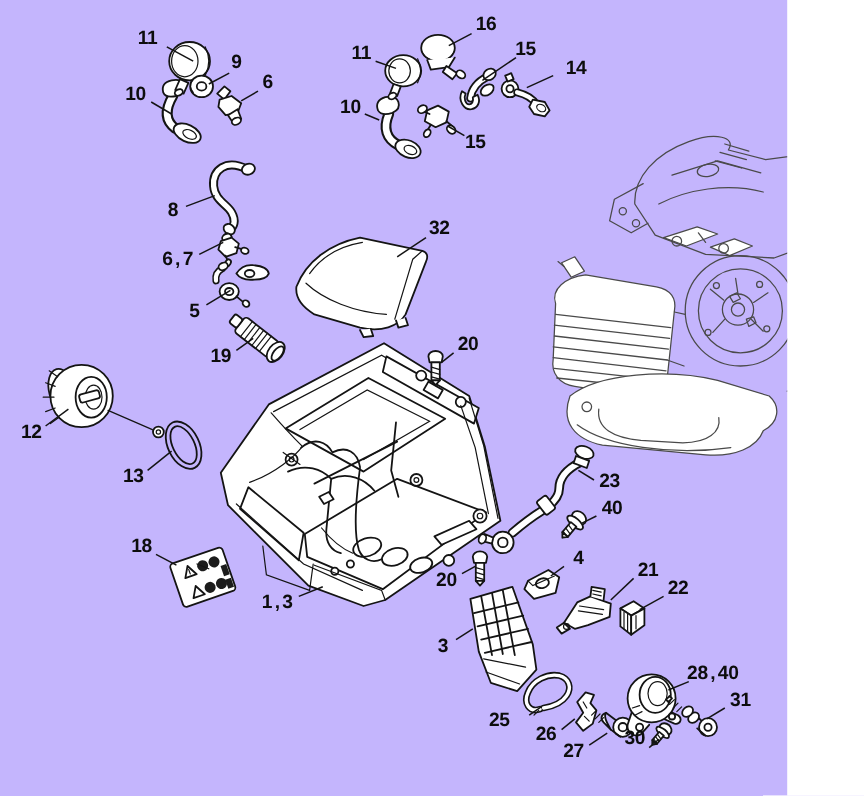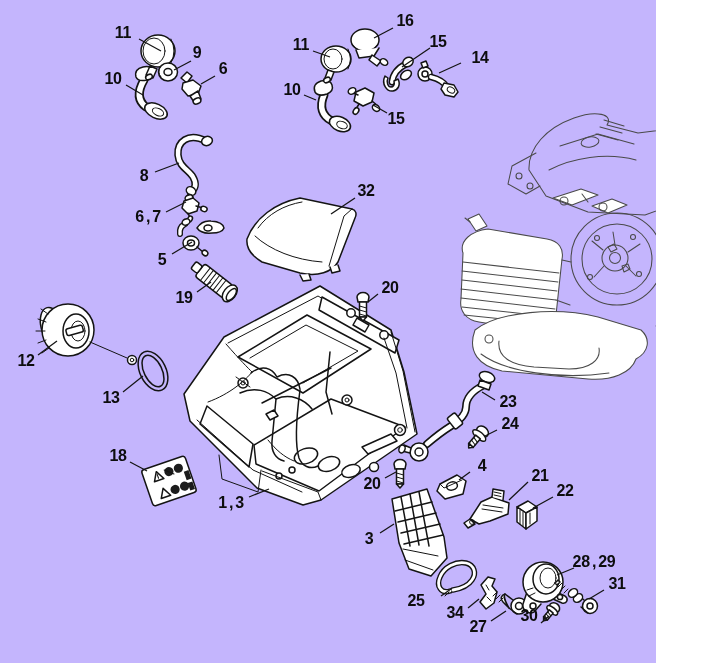--- a/index.html
+++ b/index.html
@@ -407,27 +407,27 @@
   <span class="callout" style="left:396px;top:119px">15</span>
   <span class="callout" style="left:144px;top:176px">8</span>
   <span class="callout" style="left:366px;top:191px">32</span>
   <span class="callout" style="left:148px;top:217px">6 , 7</span>
   <span class="callout" style="left:162px;top:260px">5</span>
   <span class="callout" style="left:184px;top:298px">19</span>
   <span class="callout" style="left:390px;top:288px">20</span>
   <span class="callout" style="left:26px;top:361px">12</span>
   <span class="callout" style="left:111px;top:398px">13</span>
   <span class="callout" style="left:508px;top:402px">23</span>
-  <span class="callout" style="left:510px;top:424px">24</span>
+  <span class="callout" style="left:510px;top:424px">40</span>
   <span class="callout" style="left:482px;top:466px">4</span>
   <span class="callout" style="left:540px;top:476px">21</span>
   <span class="callout" style="left:565px;top:491px">22</span>
   <span class="callout" style="left:118px;top:456px">18</span>
   <span class="callout" style="left:231px;top:503px">1 , 3</span>
   <span class="callout" style="left:372px;top:484px">20</span>
   <span class="callout" style="left:369px;top:539px">3</span>
   <span class="callout" style="left:416px;top:601px">25</span>
-  <span class="callout" style="left:455px;top:613px">34</span>
+  <span class="callout" style="left:455px;top:613px">26</span>
   <span class="callout" style="left:478px;top:627px">27</span>
   <span class="callout" style="left:529px;top:616px">30</span>
-  <span class="callout" style="left:594px;top:562px">28 , 29</span>
+  <span class="callout" style="left:594px;top:562px">28 , 40</span>
   <span class="callout" style="left:617px;top:584px">31</span>
 </div>
 
 </body></html>

